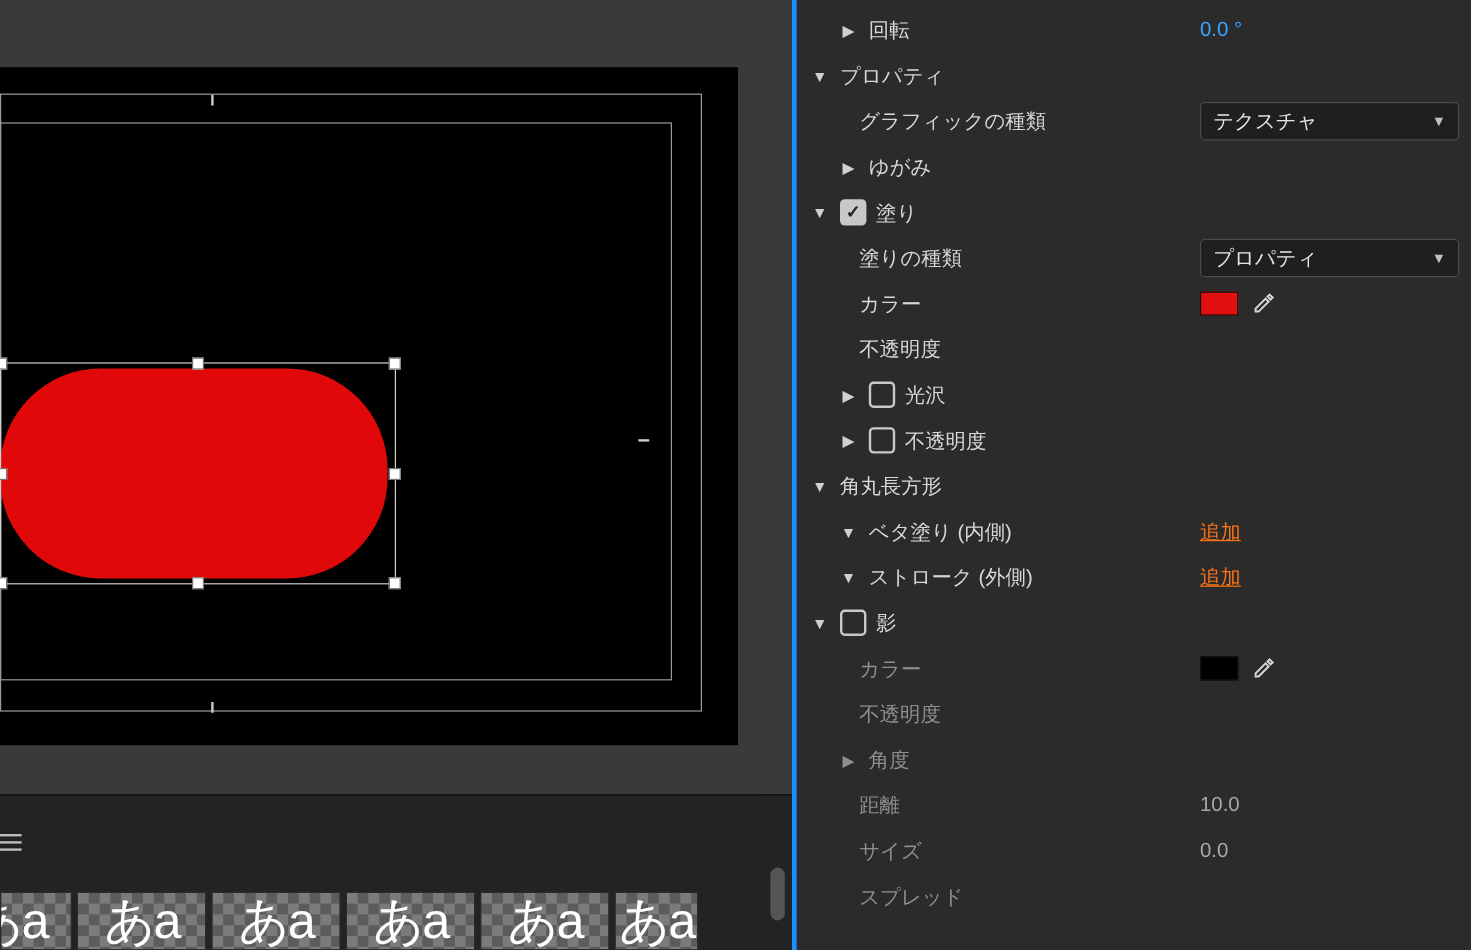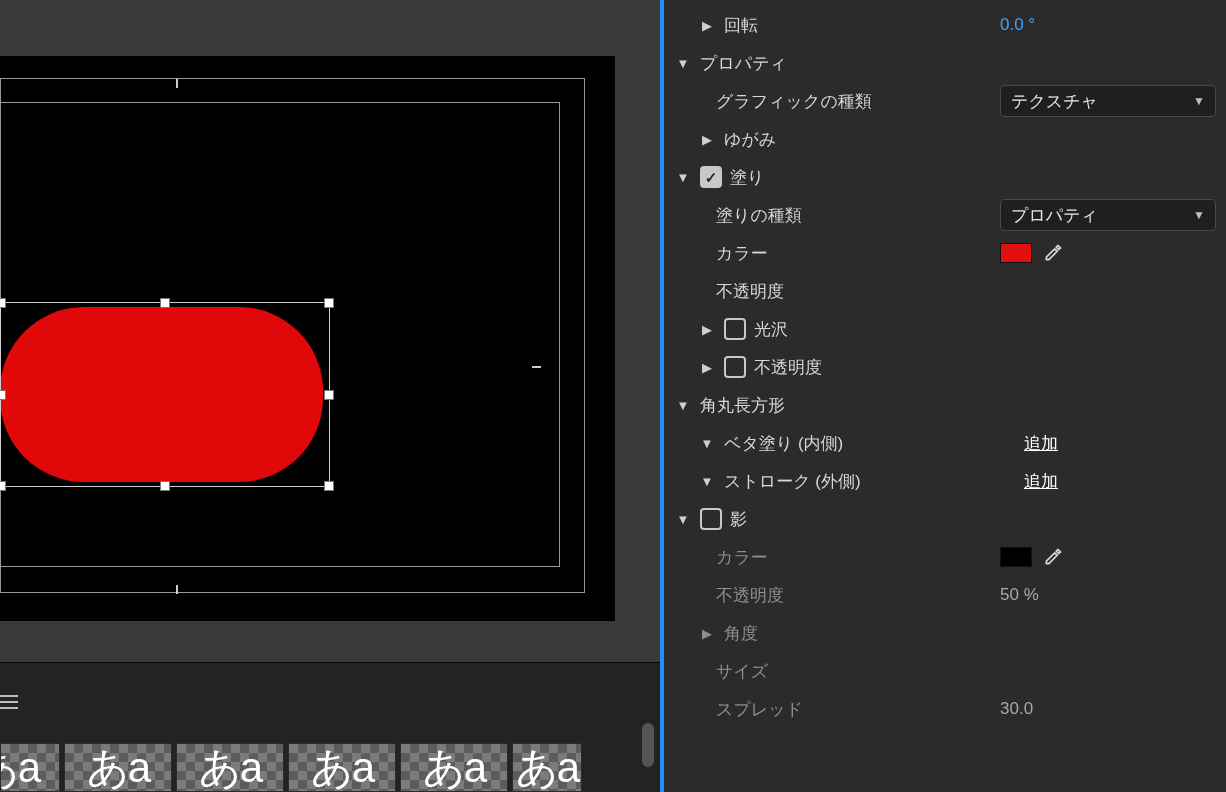--- a/index.html
+++ b/index.html
@@ -42,21 +42,21 @@
 
   .right-panel { flex: 1; background: #2b2b2b; padding: 6px 10px 6px 6px; overflow: hidden; font-size: 17px; }
   .row { display: flex; align-items: center; min-height: 38px; padding: 1px 0; }
   .indent-0 { padding-left: 4px; }
   .indent-1 { padding-left: 28px; }
   .chev { width: 18px; display: inline-flex; justify-content: center; cursor: pointer; color: #d0d0d0; font-size: 13px;}
   .chev.invis { visibility: hidden; }
   .lbl { flex: 0 0 auto; }
   .lblpad { padding-left: 8px; }
   .val-blue { color: #3aa5ff; }
-  .val-link { color: #ffffff; text-decoration: underline; cursor: pointer; margin-left: 24px; }
+  .val-link { color: #f97316; text-decoration: underline; cursor: pointer; }
   .val-grey { color: #a8a8a8; }
   .lbl-muted { color: #8f8f8f; }
   .header-lbl { font-weight: 400; text-align: center; }
   .cbox { width: 22px; height: 22px; border: 2px solid #c8c8c8; border-radius: 4px; display: inline-flex; align-items: center; justify-content: center; margin-right: 8px; background: transparent; cursor: pointer; }
   .cbox.checked { background: #c8c8c8; }
   .cbox.checked::after { content: "✓"; color: #222; font-size: 15px; font-weight: 700; line-height: 1; }
   .select { margin-left: auto; width: 216px; height: 32px; background: #1f1f1f; border: 1px solid #4a4a4a; border-radius: 4px; display: flex; align-items: center; padding: 0 10px; cursor: pointer; color: #e6e6e6; justify-content: space-between; }
   .select-chev { font-size: 12px; color: #c0c0c0; }
   .swatch { width: 32px; height: 20px; border: 1px solid #111; margin-right: 10px; display: inline-block; }
   .swatch.red { background: #e21010; }
@@ -239,38 +239,42 @@
           <svg viewBox="0 0 24 24" fill="none" stroke="#d8d8d8" stroke-width="2">
               <path d="M18 3l3 3-2 2-3-3 2-2zM14 7l3 3L7 20H4v-3L14 7z"></path>
             </svg>
         </span>
       </div>
     </div>
 
     <div class="row indent-1">
       <span class="chev invis">▶</span>
       <span class="lbl lbl-muted">不透明度</span>
-      <div class="val-controls">
-          <span class="val-grey">50 %</span>
-        </div>
     </div>
 
     <div class="row indent-1">
       <span class="chev" style="color:#8f8f8f">▶</span>
       <span class="lbl lblpad lbl-muted">角度</span>
     </div>
 
+    <div class="row indent-1">
+      <span class="chev invis">▶</span>
+      <span class="lbl lbl-muted">距離</span>
+      <div class="val-controls">
+          <span class="val-grey">10.0</span>
+        </div>
+    </div>
 
     <div class="row indent-1">
       <span class="chev invis">▶</span>
       <span class="lbl lbl-muted">サイズ</span>
+      <div class="val-controls">
+          <span class="val-grey">0.0</span>
+        </div>
     </div>
 
     <div class="row indent-1">
       <span class="chev invis">▶</span>
       <span class="lbl lbl-muted">スプレッド</span>
-      <div class="val-controls">
-          <span class="val-grey">30.0</span>
-        </div>
     </div>
 
   </div>
 </div>
 
 </body></html>

